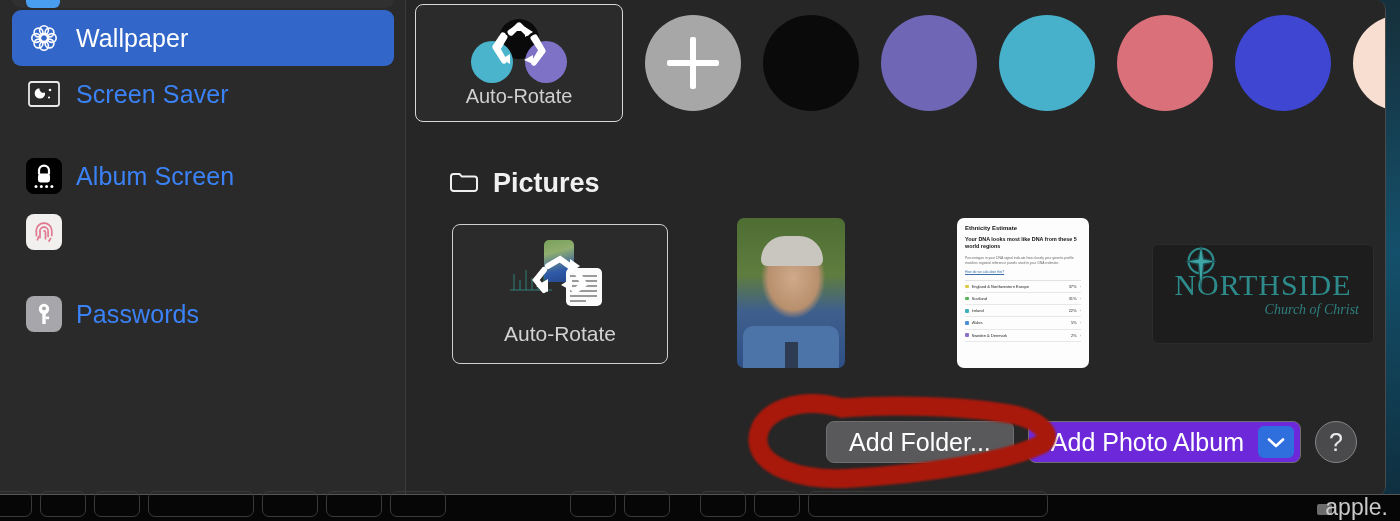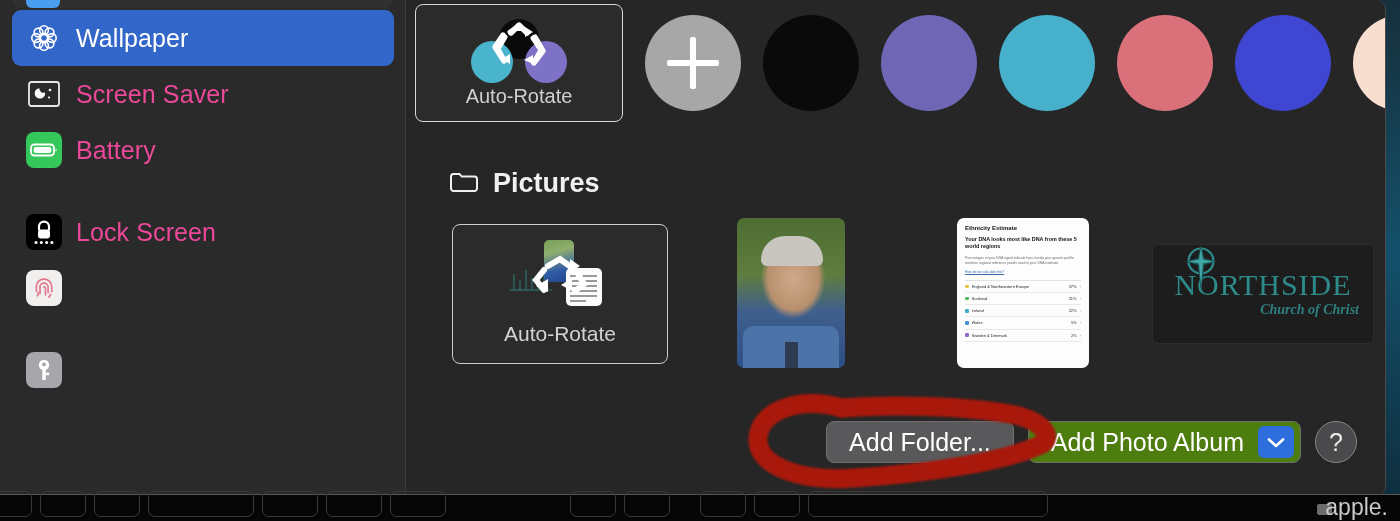--- a/index.html
+++ b/index.html
@@ -40,21 +40,21 @@
     position:relative;
     display:flex; align-items:center;
     height:56px;
     margin:0 12px;
     padding:0 14px;
     border-radius:9px;
     gap:14px;
   }
   .side-item.selected { background:#3267c9; }
   .side-label {
-    color:#ec4899; font-size:25px; letter-spacing:.1px; white-space:nowrap;
+    color:#3b82f6; font-size:25px; letter-spacing:.1px; white-space:nowrap;
   }
   .side-item.selected .side-label { color:#fff; }
   .group-gap { height:26px; }
 
   .app-icon {
     width:36px; height:36px; border-radius:8px;
     display:flex; align-items:center; justify-content:center;
     flex:0 0 36px; position:relative; overflow:hidden;
   }
   .ic-wallpaper { background:transparent; }
@@ -184,33 +184,33 @@
   .t-dna .d-ch{ color:#999; }
 
   .t-logo { left:705px; width:222px; height:100px; top:26px;
     background:#1d1d1d; border:1px solid #2c2c2c; border-radius:6px;
     display:flex; flex-direction:column; align-items:center; justify-content:center; }
   .logo-word{
     color:#2e8b8b; font-size:30px; letter-spacing:1px; font-family:"Liberation Serif", serif;
     position:relative; line-height:1;
   }
   .logo-sub{ color:#2f7f7f; font-size:14px; font-style:italic;
-    font-family:"Liberation Serif", serif; margin-top:2px; align-self:flex-end; margin-right:14px;font-weight:bold;}
+    font-family:"Liberation Serif", serif; margin-top:2px; align-self:flex-end; margin-right:14px;}
   .logo-star{ position:absolute; left:31px; top:-4px; }
 
   
   .btn-row { position:absolute; right:28px; bottom:33px; display:flex; align-items:flex-end; gap:14px; }
   .push-btn{
     height:42px; border-radius:8px; background:#59595b;
     border:.5px solid #6e6e70;
     color:#fff; font-size:25px; display:flex; align-items:center; justify-content:center;
     padding:0 22px; white-space:nowrap;
   }
   .split-btn{
-    height:42px; border-radius:8px; background:#4d7c0f; border:.5px solid #6e6e70;
+    height:42px; border-radius:8px; background:#6d28d9; border:.5px solid #6e6e70;
     display:flex; align-items:center; padding:0 6px 0 22px; gap:14px;
   }
   .split-btn .lbl{ color:#fff; font-size:25px; white-space:nowrap; }
   .chev-box{
     width:36px;height:32px;border-radius:6px;background:#2f6fdd;
     display:flex;align-items:center;justify-content:center;
   }
   .help-btn{
     width:42px;height:42px;border-radius:50%;
     background:#4a4a4c; border:1px solid #858587;
@@ -270,47 +270,37 @@
             <svg width="32" height="26" viewBox="0 0 32 26">
               <rect x="1" y="1" width="30" height="24" rx="2.5" fill="none" stroke="#e9e9e9" stroke-width="1.8"></rect>
               <path d="M19 8.5a5.2 5.2 0 1 1-5.6-4.3 4.1 4.1 0 0 0 5.6 4.3z" fill="#fff" transform="translate(-2,3)"></path>
               <circle cx="22" cy="9" r="1.3" fill="#fff"></circle>
               <circle cx="21" cy="16.5" r="1.1" fill="#fff"></circle>
             </svg>
           </span>
           <span class="side-label">Screen Saver</span>
         </div>
 
-        <div class="side-item">
-          <span class="app-icon ic-battery">
-            <svg width="28" height="16" viewBox="0 0 28 16">
-              <rect x="1" y="2.5" width="23" height="11" rx="3.4" fill="none" stroke="#fff" stroke-width="1.8"></rect>
-              <rect x="3.6" y="5" width="17.8" height="6" rx="2" fill="#fff"></rect>
-              <path d="M25.6 6.2v3.6a2.1 2.1 0 0 0 0-3.6z" fill="#fff"></path>
-            </svg>
-          </span>
-          <span class="side-label">Battery</span>
-        </div>
 
         <div class="group-gap"></div>
 
         <div class="side-item">
           <span class="app-icon ic-lock">
             <svg width="26" height="28" viewBox="0 0 26 28">
               <path d="M8 12V8.6a5 5 0 0 1 10 0V12" fill="none" stroke="#fff" stroke-width="2.2"></path>
               <rect x="7" y="11.5" width="12" height="9" rx="2.4" fill="#fff"></rect>
               <g fill="#fff">
                   <circle cx="5" cy="24.5" r="1.5"></circle>
                   <circle cx="10.3" cy="24.5" r="1.5"></circle>
                   <circle cx="15.6" cy="24.5" r="1.5"></circle>
                   <circle cx="20.9" cy="24.5" r="1.5"></circle>
                 </g>
             </svg>
           </span>
-          <span class="side-label">Lock Screen</span>
+          <span class="side-label">Album Screen</span>
         </div>
 
         <div class="side-item">
           <span class="app-icon ic-touchid">
             <svg width="26" height="28" viewBox="0 0 26 28">
               <g fill="none" stroke="#e0798f" stroke-width="1.7" stroke-linecap="round">
                 <path d="M13 5.2c4.4 0 7.8 3.4 7.8 7.6v4.6"></path>
                 <path d="M13 9.1c2.3 0 4.1 1.8 4.1 4v5.4"></path>
                 <path d="M13 12.9c.9 0 1.5.7 1.5 1.6v6.3"></path>
                 <path d="M5.2 12.8c0-4.2 3.4-7.6 7.8-7.6"></path>
@@ -329,20 +319,21 @@
 
         <div class="side-item">
           <span class="app-icon ic-passwords">
             <svg width="20" height="28" viewBox="0 0 20 28">
               <circle cx="10" cy="9" r="5.2" fill="#fff"></circle>
               <circle cx="10" cy="8.4" r="1.9" fill="#a6a6ab"></circle>
               <rect x="8.3" y="13" width="3.4" height="11" fill="#fff"></rect>
               <rect x="11.7" y="16.6" width="3.4" height="2.6" fill="#fff"></rect>
             </svg>
           </span>
+          <span class="side-label">Passwords</span>
         </div>
 
 
       </div>
     </div>
 
     <div class="main">
 
       <div class="swatch-row">
 

